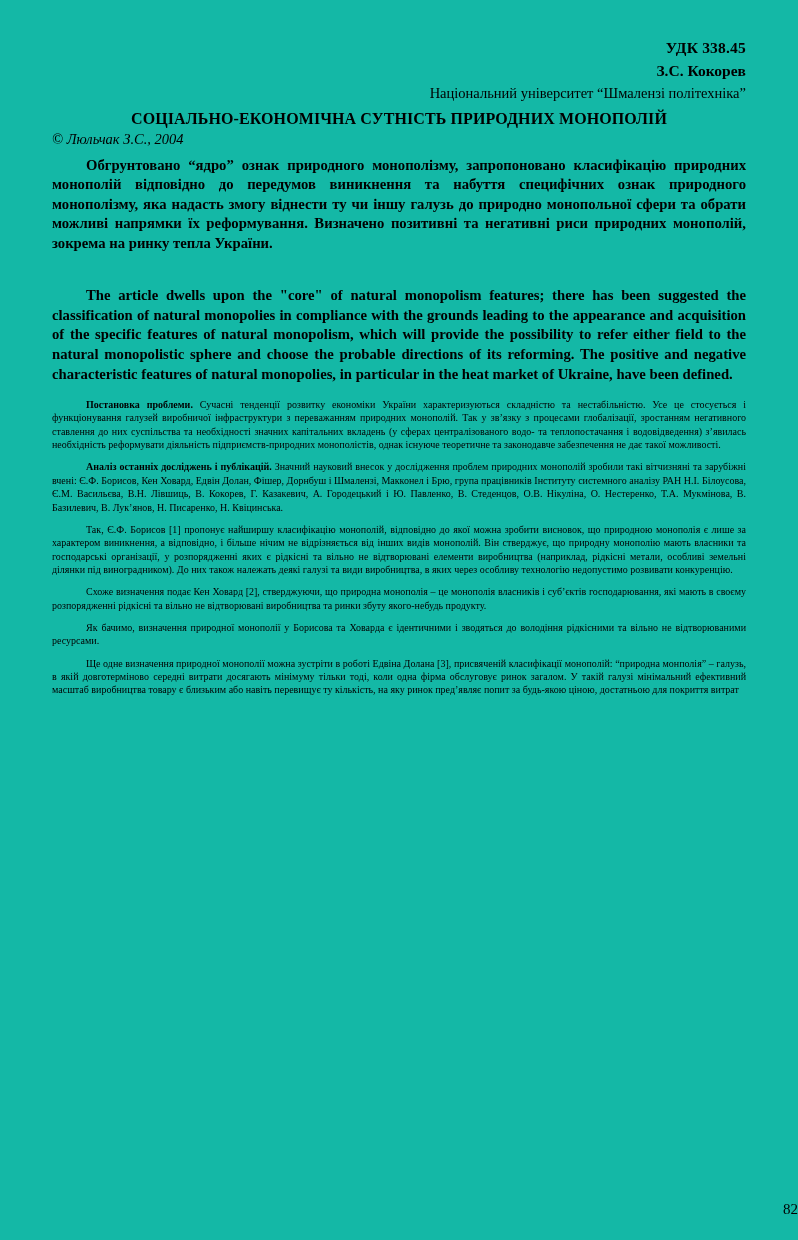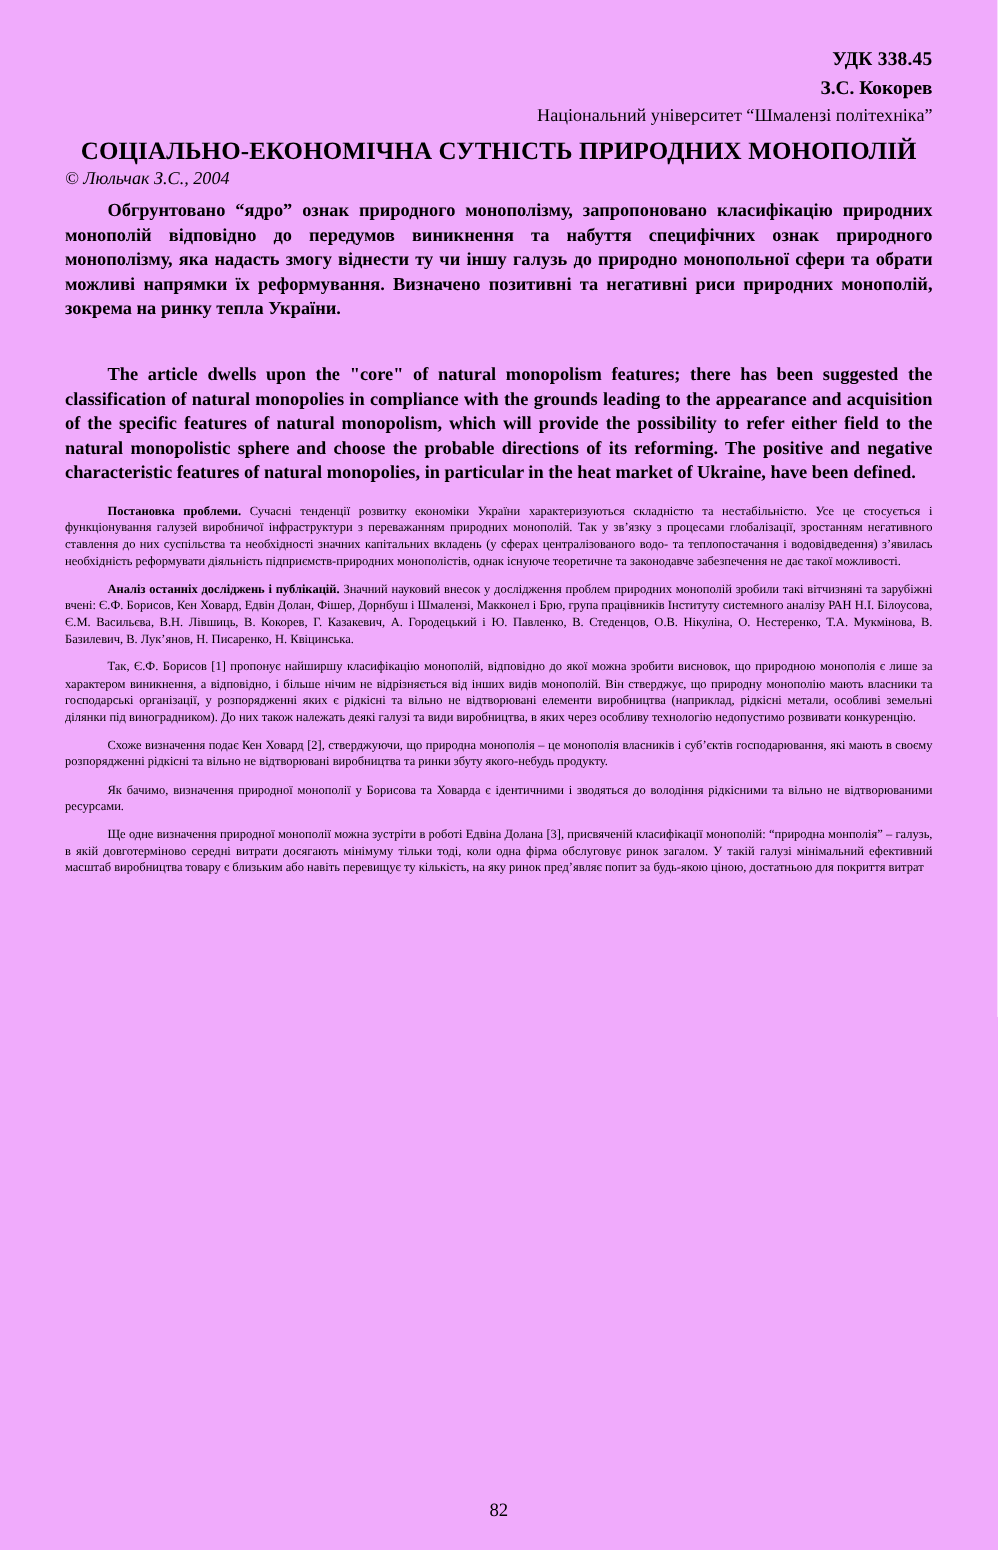--- a/index.html
+++ b/index.html
@@ -10,39 +10,39 @@
   body {
     font-family: "Liberation Serif", serif;
     color: #000000;
   }
   .page {
     width: 798px;
     height: 1240px;
     position: relative;
     box-sizing: border-box;
     padding: 36px 52px 20px 52px;
-    background: #f0abfc;
+    background: #14b8a6;
     overflow: hidden;
   }
   .hdr {
     text-align: right;
     font-weight: bold;
     font-size: 15.5px;
     line-height: 1.5;
   }
   .hdr-udc { letter-spacing: 0.2px; }
   .hdr-author { }
   .hdr-affil {
     text-align: right;
     font-size: 14.5px;
     line-height: 1.5;
     font-weight: normal;
   }
   h1.title {
-    font-size: 20px;
+    font-size: 16px;
     font-weight: bold;
     text-align: center;
     margin: 6px 0 2px 0;
     letter-spacing: 0.1px;
     line-height: 1.15;
   }
   .copyright {
     font-style: italic;
     font-size: 14.5px;
     margin: 0 0 8px 0;
@@ -68,21 +68,21 @@
     font-family: Liberation Serif, serif;
   }
   p.body .lead {
     font-weight: bold;
   }
   .pagenum {
     position: absolute;
     left: 0;
     right: 0;
     bottom: 22px;
-    text-align: center;
+    text-align: right;
     font-size: 15px;
   }
 </style>
 </head>
 <body>
 
 <div class="page">
 
   <div class="hdr">
     <div class="hdr-udc">УДК 338.45</div>

